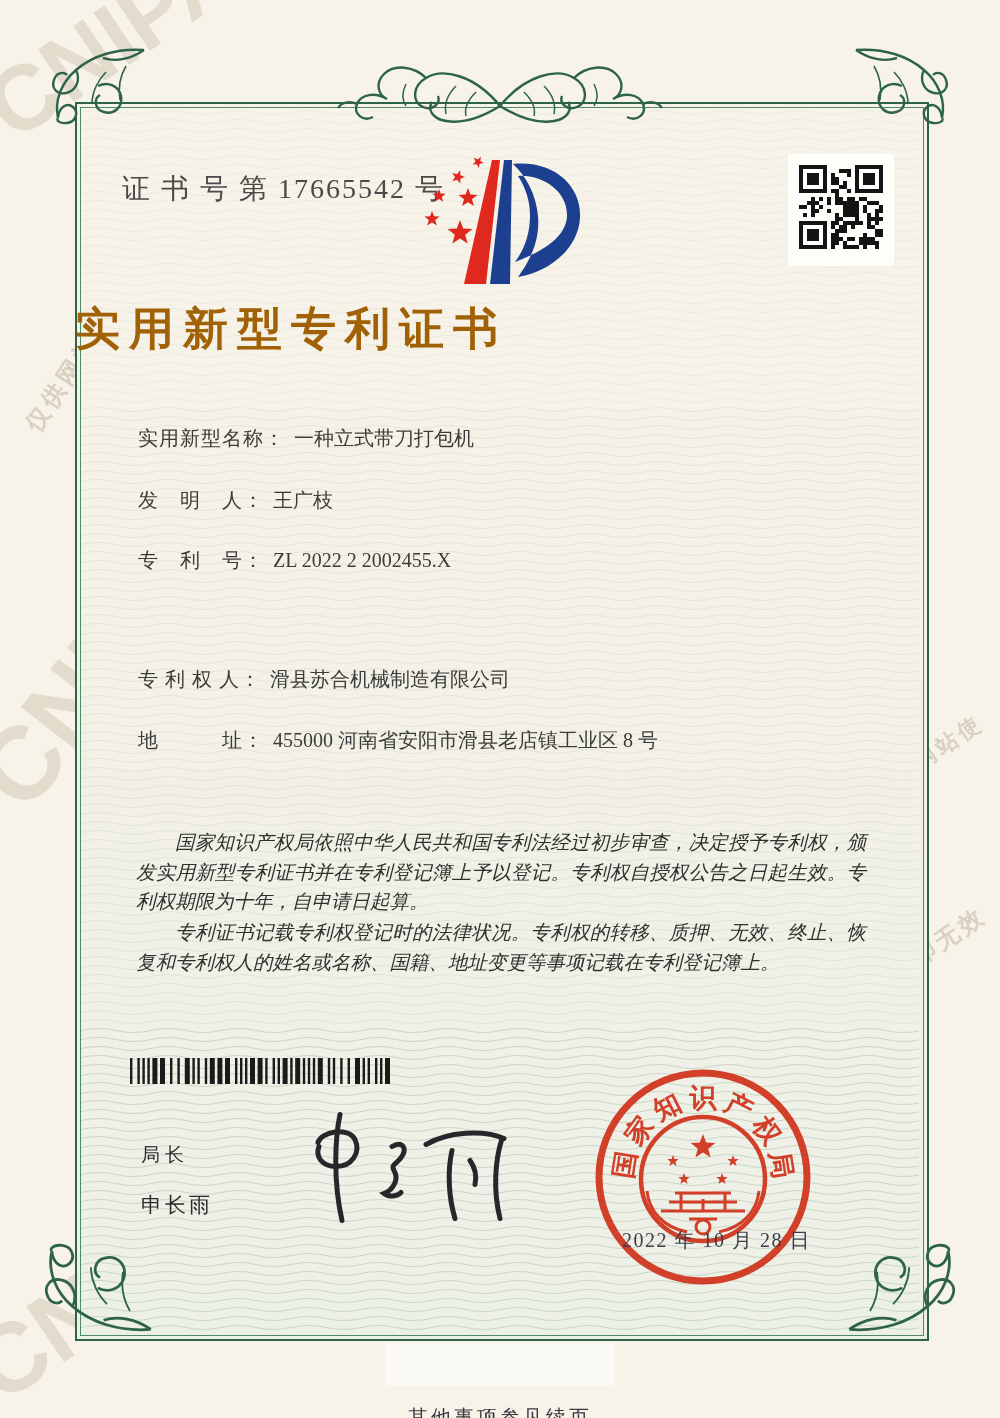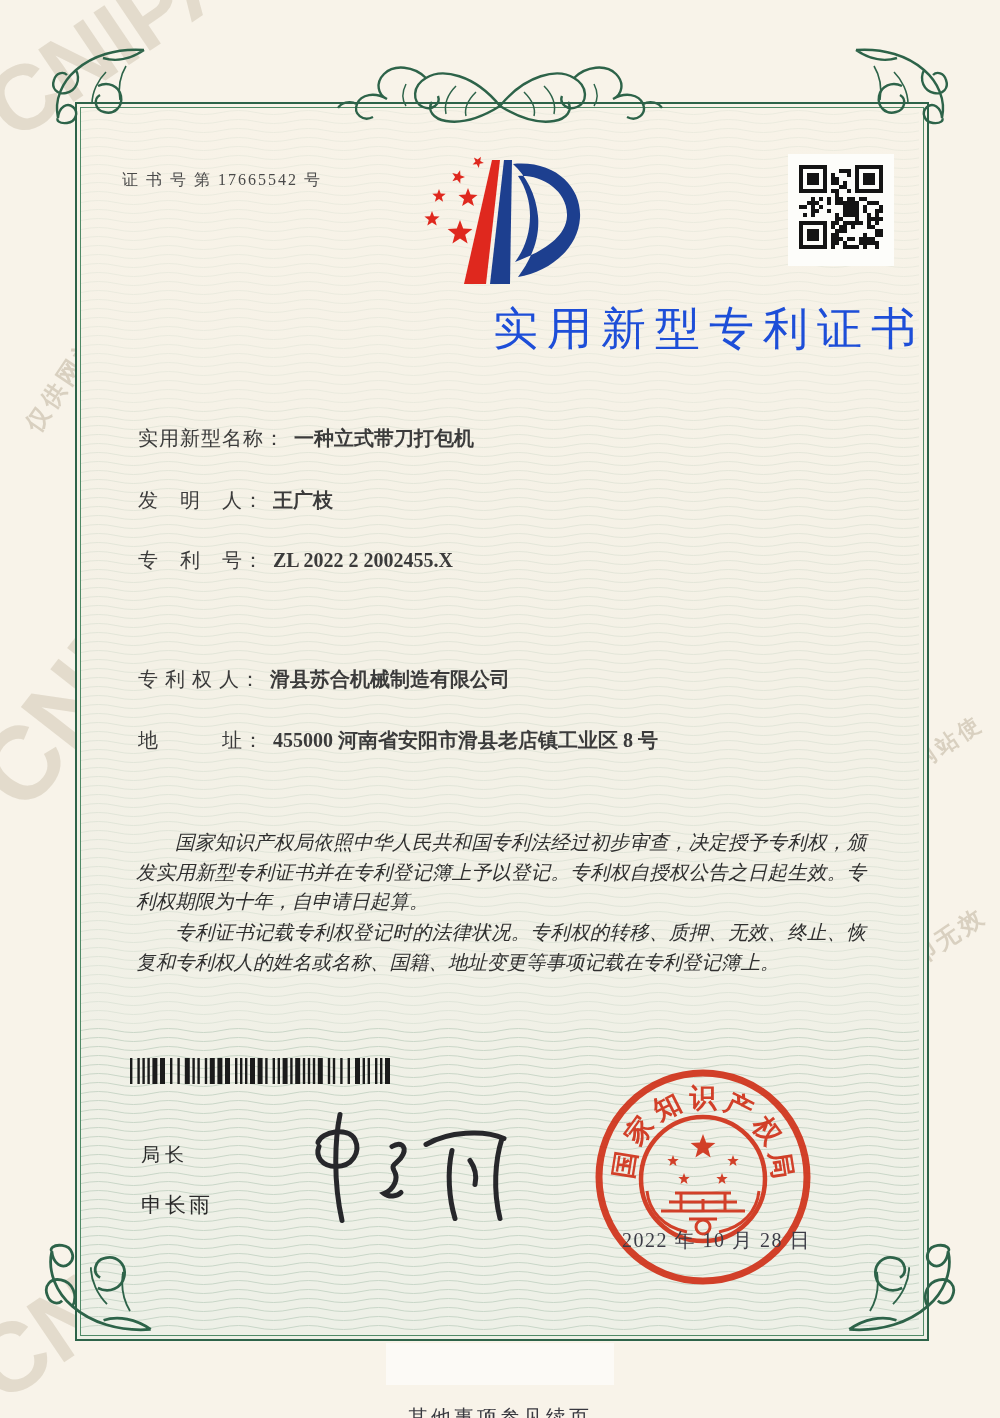--- a/index.html
+++ b/index.html
@@ -13,26 +13,26 @@
   
   .border-outer{position:absolute;left:75px;top:102px;width:850px;height:1235px;z-index:3;
       border:2.5px solid var(--border-green,#2d6349);
       background:linear-gradient(#f8f3e8 0%,#f4f1e6 45%,#edf0e7 100%);}
   .border-inner{position:absolute;left:3px;top:3px;right:3px;bottom:3px;
       border:1px solid #4f8a67;}
   .waves{position:absolute;left:81px;top:108px;z-index:4;pointer-events:none;}
   .ornaments{position:absolute;left:0;top:0;z-index:5;pointer-events:none;}
   
   .ink{position:absolute;z-index:6;color:#3b3b3b;}
-  .cert-no{left:122px;top:170px;font-size:16px;letter-spacing:2px;color:#4a4a4a;}
-  .title{left:75px;top:299px;width:850px;text-align:right;font-size:45px;font-weight:normal;
-         letter-spacing:9px;color:#1d4ed8;}
+  .cert-no{left:122px;top:170px;font-size:28px;letter-spacing:2px;color:#4a4a4a;}
+  .title{left:75px;top:299px;width:850px;text-align:left;font-size:45px;font-weight:bold;
+         letter-spacing:9px;color:#a16207;}
   .field{left:138px;font-size:20px;}
   .flabel{letter-spacing:1px;}
-  .fvalue{margin-left:9px;font-weight:bold;}
+  .fvalue{margin-left:9px;}
   .grant-no{position:absolute;left:372px;top:0;white-space:nowrap;}
   .para{left:136px;width:730px;font-size:19.5px;line-height:29.5px;text-indent:2em;
         text-align:justify;color:#2f2f2f;font-style:italic;}
   .sig-title{left:141px;top:1142px;font-size:19px;letter-spacing:5px;color:#2a2a2a;
         font-family:"Liberation Sans","DejaVu Sans",sans-serif;}
   .sig-name{left:141px;top:1191px;font-size:21px;letter-spacing:3px;color:#2a2a2a;
         font-family:"Liberation Sans","DejaVu Sans",sans-serif;}
   .signature-svg{position:absolute;left:288px;top:1106px;z-index:6;}
   .barcode-svg{position:absolute;left:130px;top:1058px;z-index:6;}
   .qr-patch{position:absolute;left:788px;top:154px;width:106px;height:112px;background:#fdfdfa;z-index:6;}

